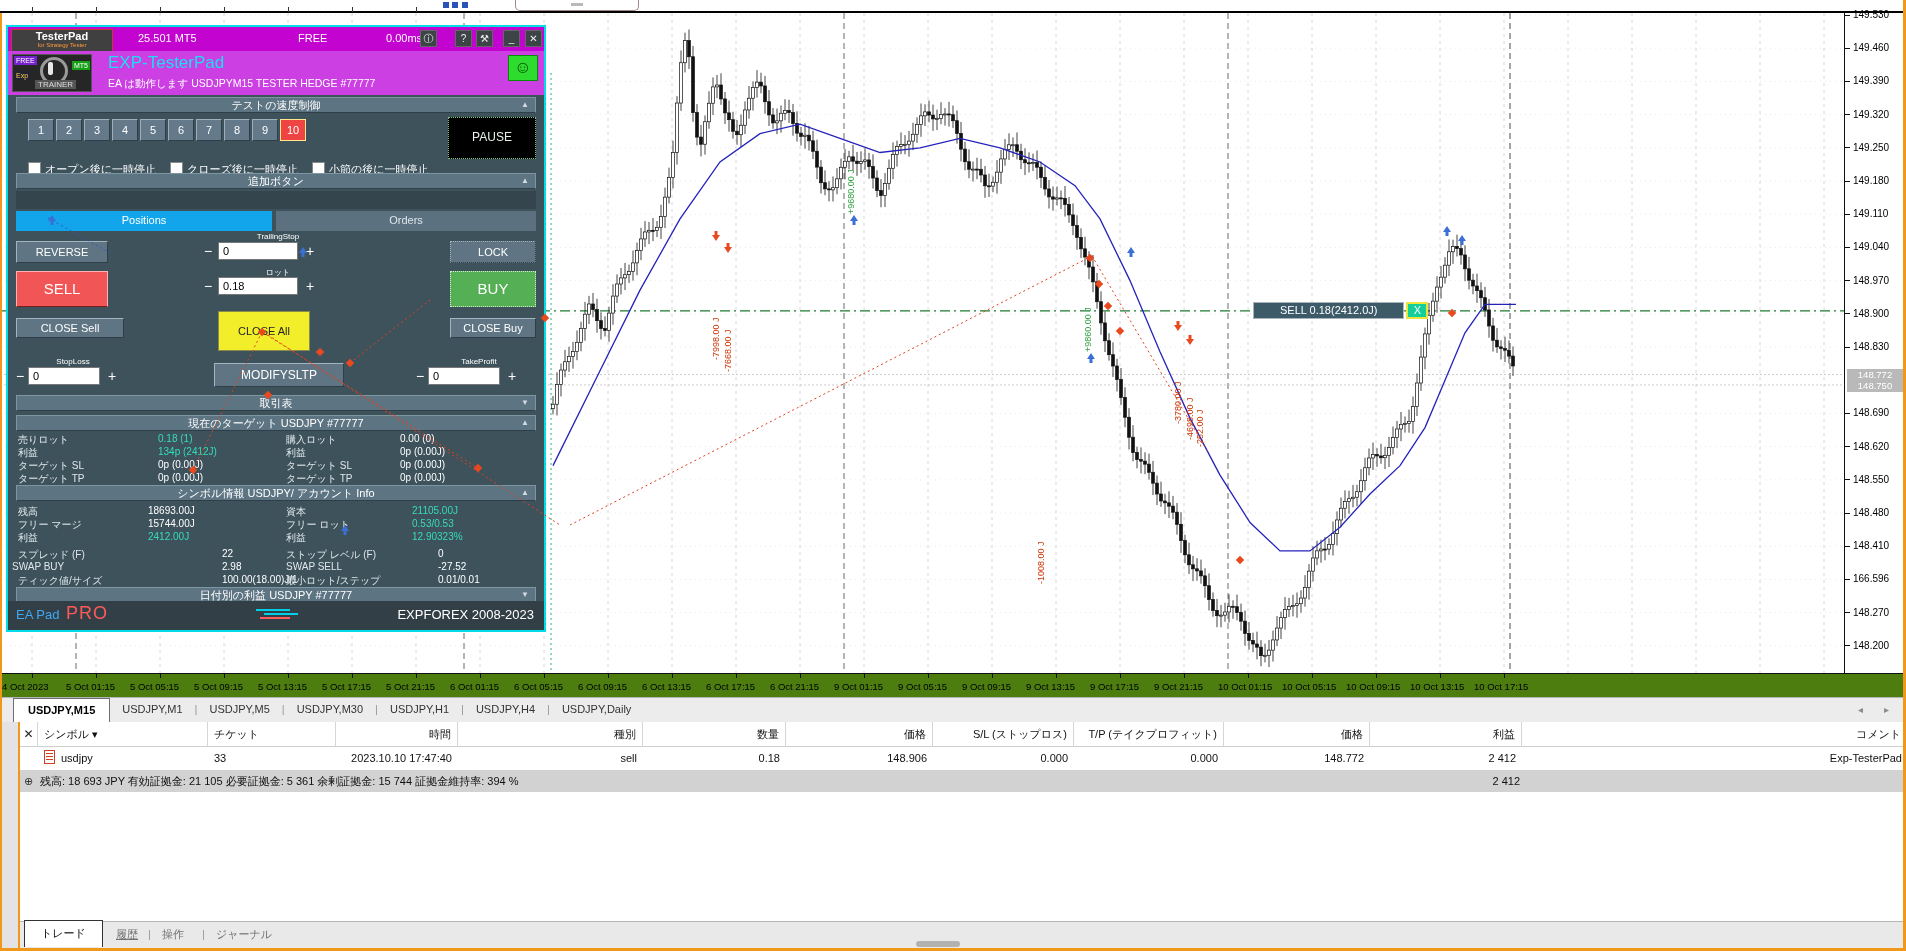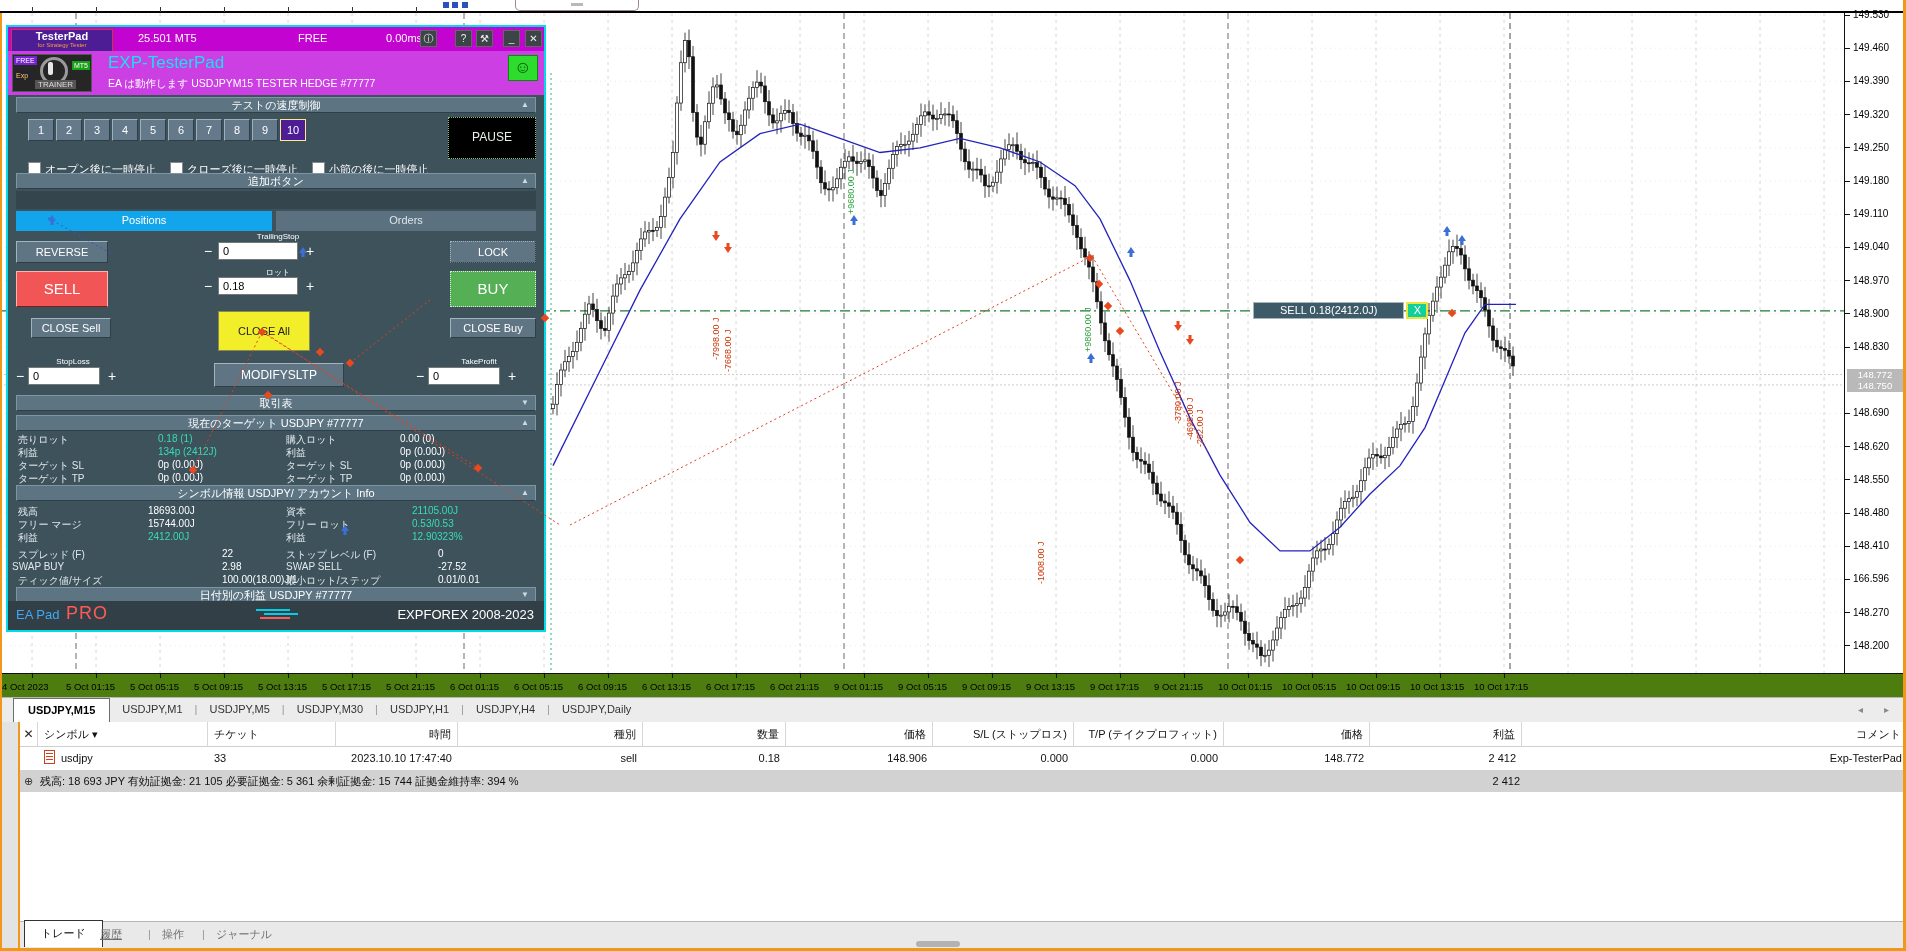--- a/index.html
+++ b/index.html
@@ -55,38 +55,38 @@
   #tb-bottom{position:absolute;left:20px;right:0;bottom:3px;height:26px;background:#e9e9e9;border-top:1px solid #b5b5b5;}
   .btab-active{position:absolute;left:4px;top:-2px;height:26px;padding:0 16px;background:#fff;border:1px solid #333;border-bottom:none;font-size:11px;line-height:25px;color:#000;}
   .btab{position:absolute;top:0;font-size:11px;line-height:25px;color:#707070;}
   .btab-sep{position:absolute;top:0;font-size:11px;line-height:25px;color:#999;}
   #hscroll{position:absolute;left:916px;bottom:4px;width:44px;height:6px;border-radius:3px;background:#b2b2b2;}
   #bottom-orange{position:absolute;left:0;bottom:0;width:1906px;height:3px;background:#f09819;z-index:91;}
   
   #panel{position:absolute;left:6px;top:25px;width:540px;height:607px;background:#3e525c;border:2px solid #00dde8;box-sizing:border-box;z-index:40;}
   .abs{position:absolute;}
   #p-titlebar{left:0;top:0;right:0;height:24px;background:#c303cf;}
-  #p-logo{left:3px;top:2px;width:102px;height:36px;background:#4c1d95;border:1px solid #c03a3a;box-sizing:border-box;text-align:center;}
+  #p-logo{left:3px;top:2px;width:102px;height:36px;background:#404040;border:1px solid #c03a3a;box-sizing:border-box;text-align:center;}
   #p-logo .t{display:block;color:#fff;font-weight:bold;font-size:11px;line-height:11px;margin-top:1px;}
   #p-logo .s{display:block;color:#ff9a3c;font-size:6px;line-height:6px;}
   .tb-txt{color:#fff;font-size:11px;font-weight:normal;top:5px;}
   .icon-btn{top:3px;width:17px;height:17px;background:#3d4448;color:#eee;font-size:10px;line-height:16px;text-align:center;border:1px solid #666;box-sizing:border-box;}
   #p-brand{left:0;top:24px;right:0;height:44px;background:#cb3fe3;}
   #p-trainer{left:4px;top:3px;width:80px;height:38px;background:#262626;border:1px solid #555;box-sizing:border-box;overflow:hidden;}
   #p-trainer .ring{position:absolute;left:27px;top:2px;width:22px;height:22px;border:3px solid #9a9a9a;border-radius:50%;}
   #p-trainer .fing{position:absolute;left:35px;top:7px;width:5px;height:13px;background:#e8e8e8;border-radius:2px;}
   #p-trainer .lbl{position:absolute;left:22px;bottom:2px;color:#ddd;background:#555;font-size:8px;padding:0 3px;}
   .badge{position:absolute;font-size:7px;color:#fff;padding:0 2px;line-height:9px;}
   #p-title{left:100px;top:2px;color:#19e0f0;font-size:17px;}
   #p-subtitle{left:100px;top:26px;color:#fff;font-size:10.5px;}
   #p-smiley{right:6px;top:4px;width:30px;height:26px;background:#2ddc2d;border:1px solid #0a8a0a;box-sizing:border-box;text-align:center;font-size:17px;line-height:24px;color:#0a4a0a;}
   .sec-hdr{left:8px;right:8px;height:16px;background:#5d7482;border:1px solid #7e96a2;border-bottom-color:#2f3f49;box-sizing:border-box;color:#fff;font-size:11px;line-height:14px;text-align:center;}
   .sec-hdr .arw{position:absolute;right:6px;top:0;font-size:8px;color:#cfdbe1;}
   .speed-btn{position:absolute;top:0;width:26px;height:22px;background:#64798a;border:1px solid #9db0ba;border-bottom-color:#2f3f49;border-right-color:#2f3f49;box-sizing:border-box;color:#fff;font-size:11px;line-height:20px;text-align:center;}
-  .speed-active{background:#4c1d95;border-color:#ffe98a;}
+  .speed-active{background:#ef4444;border-color:#ffe98a;}
   #p-pause{right:8px;top:90px;width:86px;height:40px;background:#000000;border:1px dotted #7fbf7f;color:#e8f2e8;font-size:12px;line-height:38px;text-align:center;}
   .chk{position:absolute;top:0;height:16px;}
   .chk .box{position:absolute;left:0;top:1px;width:13px;height:13px;background:#fff;border:1px solid #888;box-sizing:border-box;}
   .chk .cl{position:absolute;left:17px;top:1px;color:#fff;font-size:11px;white-space:nowrap;overflow:hidden;}
   #p-gap{left:8px;right:8px;top:164px;height:18px;background:#35454e;}
   .ptab{position:absolute;top:184px;height:20px;font-size:11px;line-height:19px;text-align:center;color:#fff;}
   #tab-positions{left:8px;width:256px;background:#12a5ec;}
   #tab-orders{left:268px;right:8px;background:#5b7180;color:#dde6ea;}
   .gbtn{position:absolute;background:#5f7583;border:1px solid #a2b5bf;border-bottom-color:#2f3f49;border-right-color:#2f3f49;box-sizing:border-box;color:#fff;font-size:11px;text-align:center;}
   .stepper{position:absolute;height:18px;}
@@ -843,21 +843,21 @@
           <div class="tb-cell ar">Exp-TesterPad</div>
         </div>
       </div>
     <div id="tb-status">
       <span class="plus">⊕</span>
       <span class="txt">残高: 18 693 JPY  有効証拠金: 21 105  必要証拠金: 5 361  余剰証拠金: 15 744  証拠金維持率: 394 %</span>
       <span class="profit">2 412</span>
     </div>
     <div id="tb-bottom">
         <div class="btab-active">トレード</div>
-        <div class="btab" style="left: 80px; text-decoration: underline;">履歴</div>
+        <div class="btab" style="left: 96px; text-decoration: underline;">履歴</div>
         <div class="btab-sep" style="left: 128px;">|</div>
         <div class="btab" style="left: 142px;">操作</div>
         <div class="btab-sep" style="left: 182px;">|</div>
         <div class="btab" style="left: 196px;">ジャーナル</div>
       </div>
     <div id="hscroll"></div>
   </div>
 
   <div id="panel">
     <div class="abs" id="p-titlebar">
@@ -937,21 +937,21 @@
 
     <div class="abs" id="btn-sell">SELL</div>
     <div class="abs" id="btn-buy">BUY</div>
     <span class="abs flabel" style="left:210px;width:120px;top:240px">ロット</span>
     <div class="abs stepper" style="left:196px;top:250px;width:150px">
       <span class="sign" style="left:0">−</span>
       <span class="val" style="left:14px;width:80px">0.18</span>
       <span class="sign" style="left:102px">+</span>
     </div>
 
-    <div class="abs gbtn" style="left:23px;top:291px;width:80px;height:20px;line-height:18px">CLOSE Sell</div>
+    <div class="abs gbtn" style="left:8px;top:291px;width:108px;height:20px;line-height:18px">CLOSE Sell</div>
     <div class="abs" id="btn-close-all">CLOSE All</div>
     <div class="abs gbtn" style="right:8px;top:291px;width:86px;height:20px;line-height:18px">CLOSE Buy</div>
 
     <span class="abs flabel" style="left:20px;width:90px;top:330px">StopLoss</span>
     <div class="abs stepper" style="left:8px;top:340px;width:120px">
       <span class="sign" style="left:0">−</span>
       <span class="val" style="left:12px;width:72px">0</span>
       <span class="sign" style="left:92px">+</span>
     </div>
     <div class="abs gbtn" style="left:206px;top:336px;width:130px;height:24px;line-height:22px;font-size:12px">MODIFYSLTP</div>

